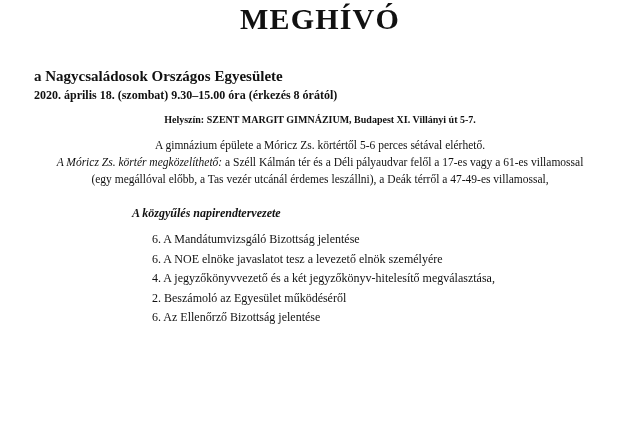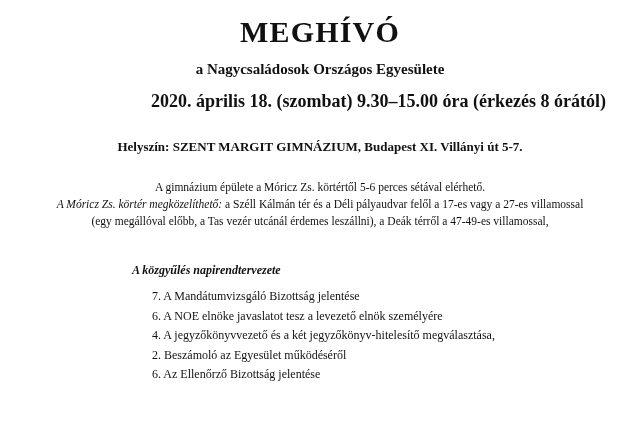--- a/index.html
+++ b/index.html
@@ -19,58 +19,57 @@
     width: 640px;
     height: 427px;
     box-sizing: border-box;
     padding: 0 34px;
   }
   .title {
     text-align: center;
     font-size: 30px;
     font-weight: bold;
     letter-spacing: 1.2px;
-    margin-top: 15px;
+    margin-top: 2px;
     line-height: 34px;
   }
   .subtitle1 {
-    text-align: center;
     font-size: 15px;
     font-weight: bold;
-    margin-top: 12px;
+    margin-top: 32px;
   }
   .subtitle2 {
     text-align: center;
     font-size: 22px;
     font-weight: bold;
     margin-top: 9px;
   }
   .subtitle3 {
-    text-align: right;
-    font-size: 18px;
+    text-align: left;
+    font-size: 12px;
     font-weight: bold;
-    margin-top: 13px;
+    margin-top: 3px;
   }
   .subtitle4 {
     text-align: center;
-    font-size: 13px;
+    font-size: 10px;
     font-weight: bold;
-    margin-top: 27px;
+    margin-top: 11px;
   }
   .travel {
-    margin-top: 24px;
+    margin-top: 12px;
     text-align: center;
     font-size: 11.5px;
     line-height: 17px;
   }
   .travel .em {
     font-style: italic;
   }
   .agenda-title {
-    margin-top: 33px;
+    margin-top: 18px;
     font-size: 12px;
     font-weight: bold;
     font-style: italic;
     padding-left: 98px;
   }
   .agenda {
     margin-top: 9px;
     padding-left: 118px;
     font-size: 12px;
     line-height: 19.5px;
@@ -91,28 +90,28 @@
 
   <div class="subtitle1">a Nagycsaládosok Országos Egyesülete</div>
 
 
   <div class="subtitle3">2020. április 18. (szombat) 9.30–15.00 óra (érkezés 8 órától)</div>
 
   <div class="subtitle4">Helyszín: SZENT MARGIT GIMNÁZIUM, Budapest XI. Villányi út 5-7.</div>
 
   <div class="travel">
     <div>A gimnázium épülete a Móricz Zs. körtértől 5-6 perces sétával elérhető.</div>
-    <div><span class="em">A Móricz Zs. körtér megközelíthető:</span><span> a Széll Kálmán tér és a Déli pályaudvar felől a 17-es vagy a 27-es villamossal</span></div>
+    <div><span class="em">A Móricz Zs. körtér megközelíthető:</span><span> a Széll Kálmán tér és a Déli pályaudvar felől a 17-es vagy a 61-es villamossal</span></div>
     <div>(egy megállóval előbb, a Tas vezér utcánál érdemes leszállni), a Deák térről a 47-49-es villamossal,</div>
   </div>
 
   <div class="agenda-title">A közgyűlés napirendtervezete</div>
 
   <div class="agenda">
-    <div class="agenda-item">7. A Mandátumvizsgáló Bizottság jelentése</div>
+    <div class="agenda-item">6. A Mandátumvizsgáló Bizottság jelentése</div>
     <div class="agenda-item">6. A NOE elnöke javaslatot tesz a levezető elnök személyére</div>
     <div class="agenda-item">4. A jegyzőkönyvvezető és a két jegyzőkönyv-hitelesítő megválasztása,</div>
     <div class="agenda-item">2. Beszámoló az Egyesület működéséről</div>
     <div class="agenda-item">6. Az Ellenőrző Bizottság jelentése</div>
 
   </div>
 
 </div>
 
 </body></html>

